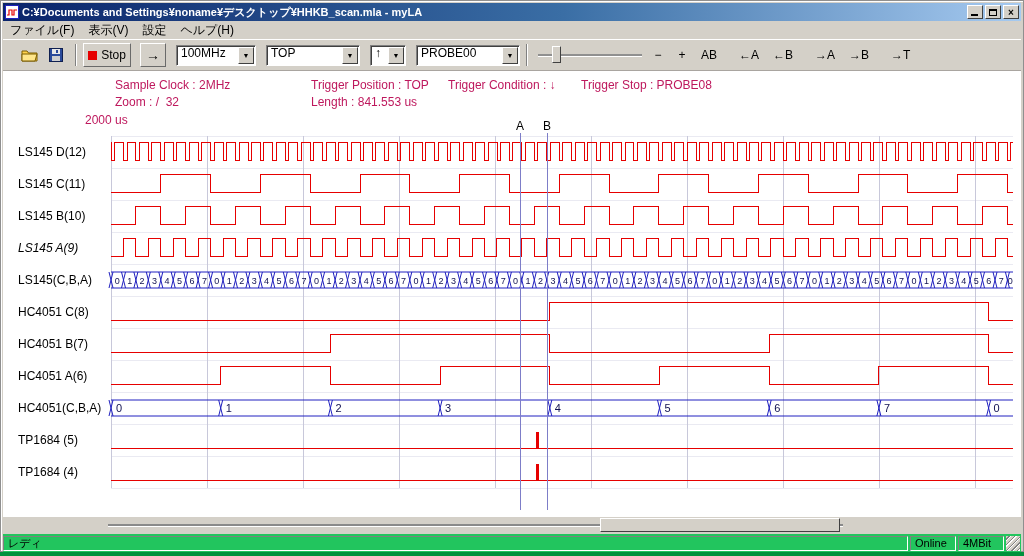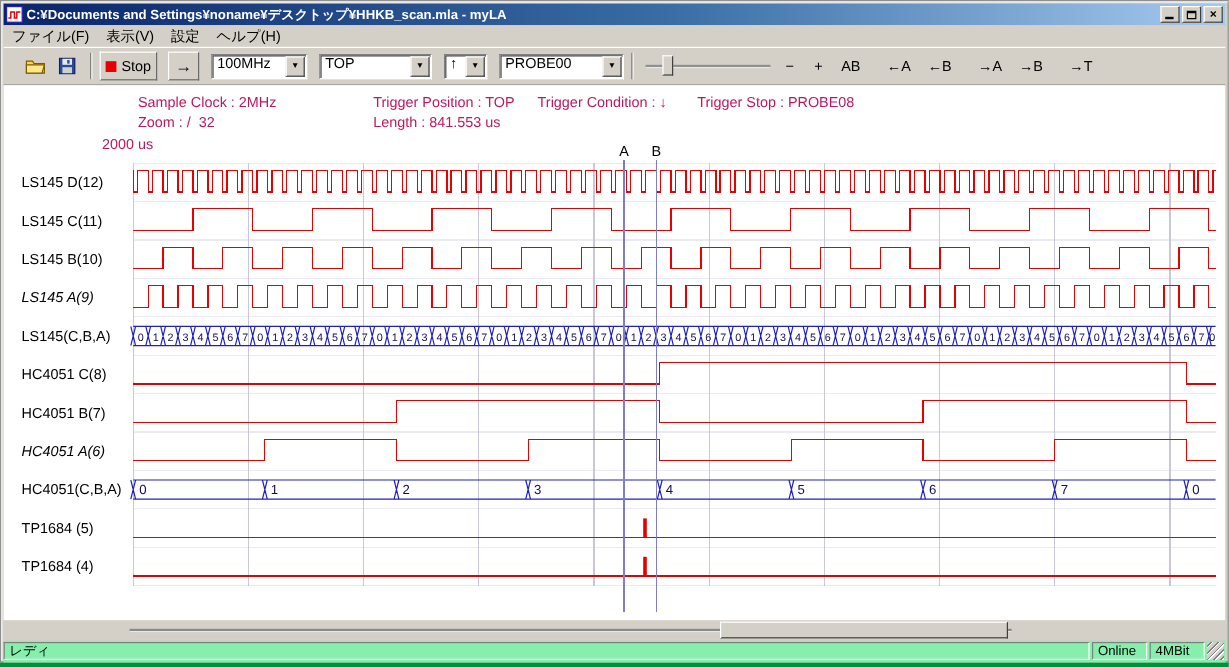--- a/index.html
+++ b/index.html
@@ -58,22 +58,22 @@
   .ch-label { position:absolute; left:15px; width:100px; height:32px; line-height:32px;
               font-size:12px; color:#000; white-space:nowrap; }
 
   
   .scroll-region { position:absolute; left:3px; right:3px; top:517px; height:17px; background:#d4d0c8; }
   .scroll-track { position:absolute; left:105px; width:735px; top:7px; height:3px; background:#8a8a8a; border-bottom:1px solid #fff; }
   .scroll-thumb { position:absolute; left:597px; width:240px; top:1px; height:14px; background:#d4d0c8;
                   border:1px solid; border-color:#fff #404040 #404040 #fff; }
 
   
-  .statusbar { position:absolute; left:3px; right:3px; top:534px; height:18px; background:#86efac;
-               display:flex; align-items:flex-start; gap:2px; padding:1px 1px 1px 0; }
+  .statusbar { position:absolute; left:3px; right:3px; top:534px; height:18px; background:#22c55e;
+               display:flex; align-items:center; gap:2px; padding:1px 1px 1px 0; }
   .status-panel { height:15px; border:1px solid; border-color:#808080 #fff #fff #808080;
                   font-size:11px; padding:0 4px; display:flex; align-items:center; white-space:nowrap; }
   .status-main { flex:1; }
   .status-small { width:46px; }
   .resize-grip { width:14px; height:15px;
                  background:repeating-linear-gradient(135deg,#d4d0c8 0 2px,#808080 2px 3px,#fff 3px 4px); }
 </style>
 </head>
 <body>
 
@@ -171,21 +171,21 @@
     <span class="info-text" style="left:82px;  top:42px">2000 us</span>
 
     <div id="channel-labels">
         <div class="ch-label" style="top: 65px;">LS145 D(12)</div>
         <div class="ch-label" style="top: 97px;">LS145 C(11)</div>
         <div class="ch-label" style="top: 129px;">LS145 B(10)</div>
         <div class="ch-label" style="top: 161px; font-style: italic;">LS145 A(9)</div>
         <div class="ch-label" style="top: 193px;">LS145(C,B,A)</div>
         <div class="ch-label" style="top: 225px;">HC4051 C(8)</div>
         <div class="ch-label" style="top: 257px;">HC4051 B(7)</div>
-        <div class="ch-label" style="top: 289px; font-style: italic;">HC4051 A(6)</div>
+        <div class="ch-label" style="top: 289px;">HC4051 A(6)</div>
         <div class="ch-label" style="top: 321px;">HC4051(C,B,A)</div>
         <div class="ch-label" style="top: 353px;">TP1684 (5)</div>
         <div class="ch-label" style="top: 385px;">TP1684 (4)</div>
       </div>
 
     <svg id="wave-svg" width="1024" height="396" viewBox="0 0 1024 396" style="font-family:&quot;Liberation Sans&quot;,sans-serif">
         <line x1="108" y1="16" x2="1010" y2="16" stroke="#eaeaf2" shape-rendering="crispEdges"></line>
         <line x1="108" y1="48" x2="1010" y2="48" stroke="#eaeaf2" shape-rendering="crispEdges"></line>
         <line x1="108" y1="80" x2="1010" y2="80" stroke="#eaeaf2" shape-rendering="crispEdges"></line>
         <line x1="108" y1="112" x2="1010" y2="112" stroke="#eaeaf2" shape-rendering="crispEdges"></line>

